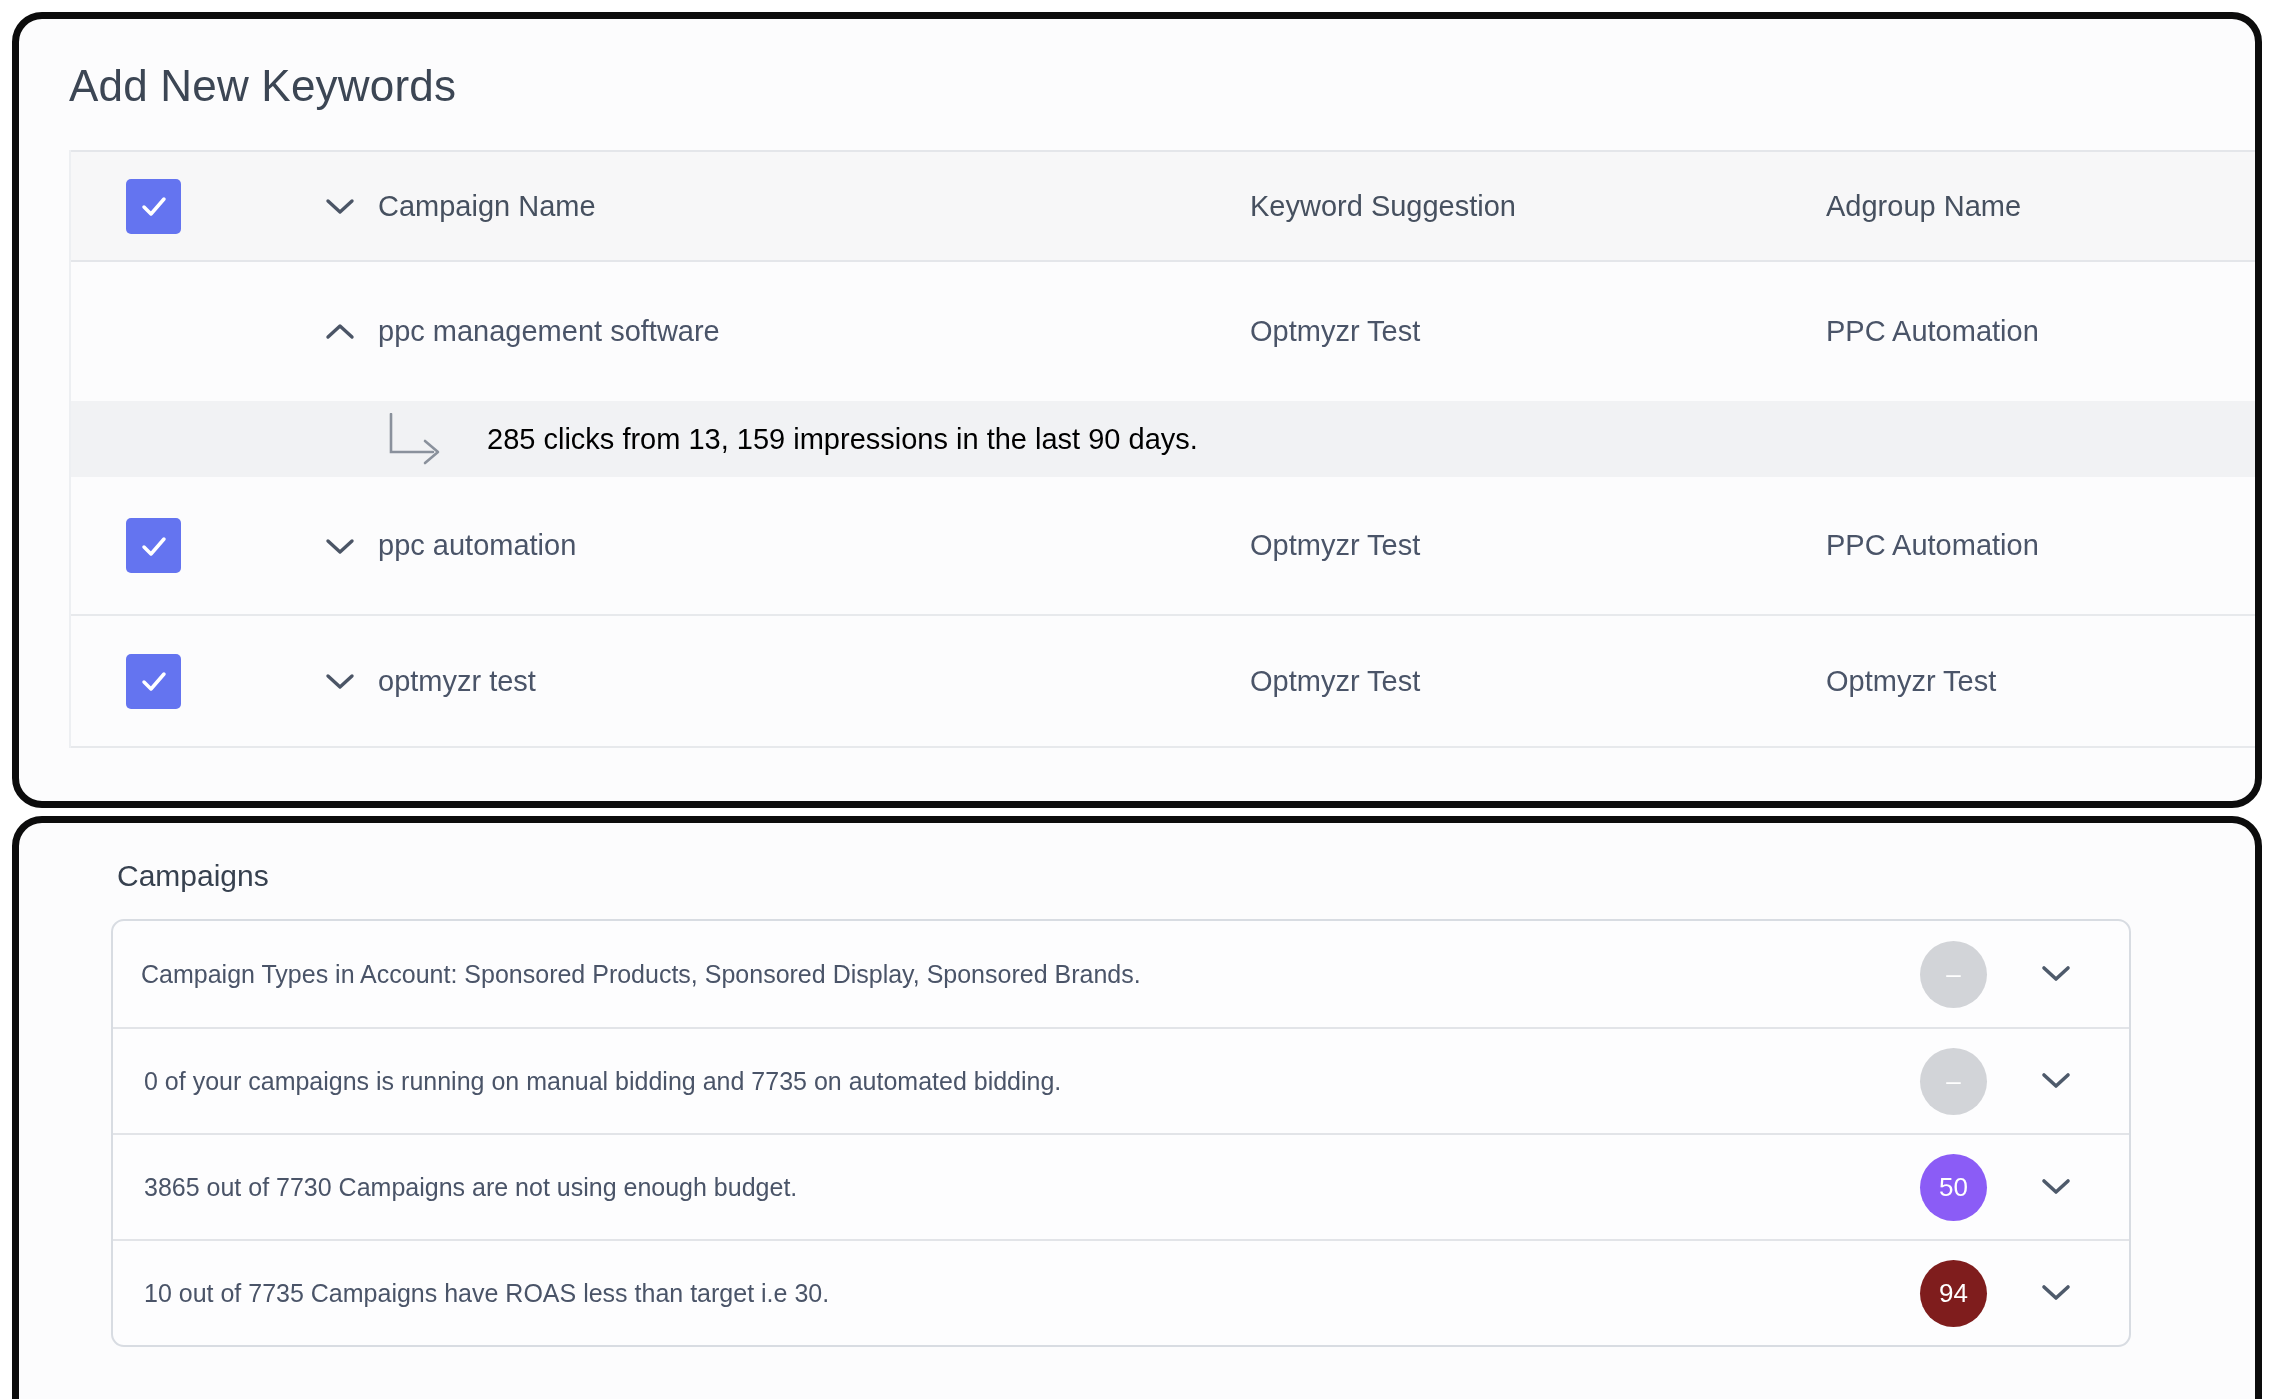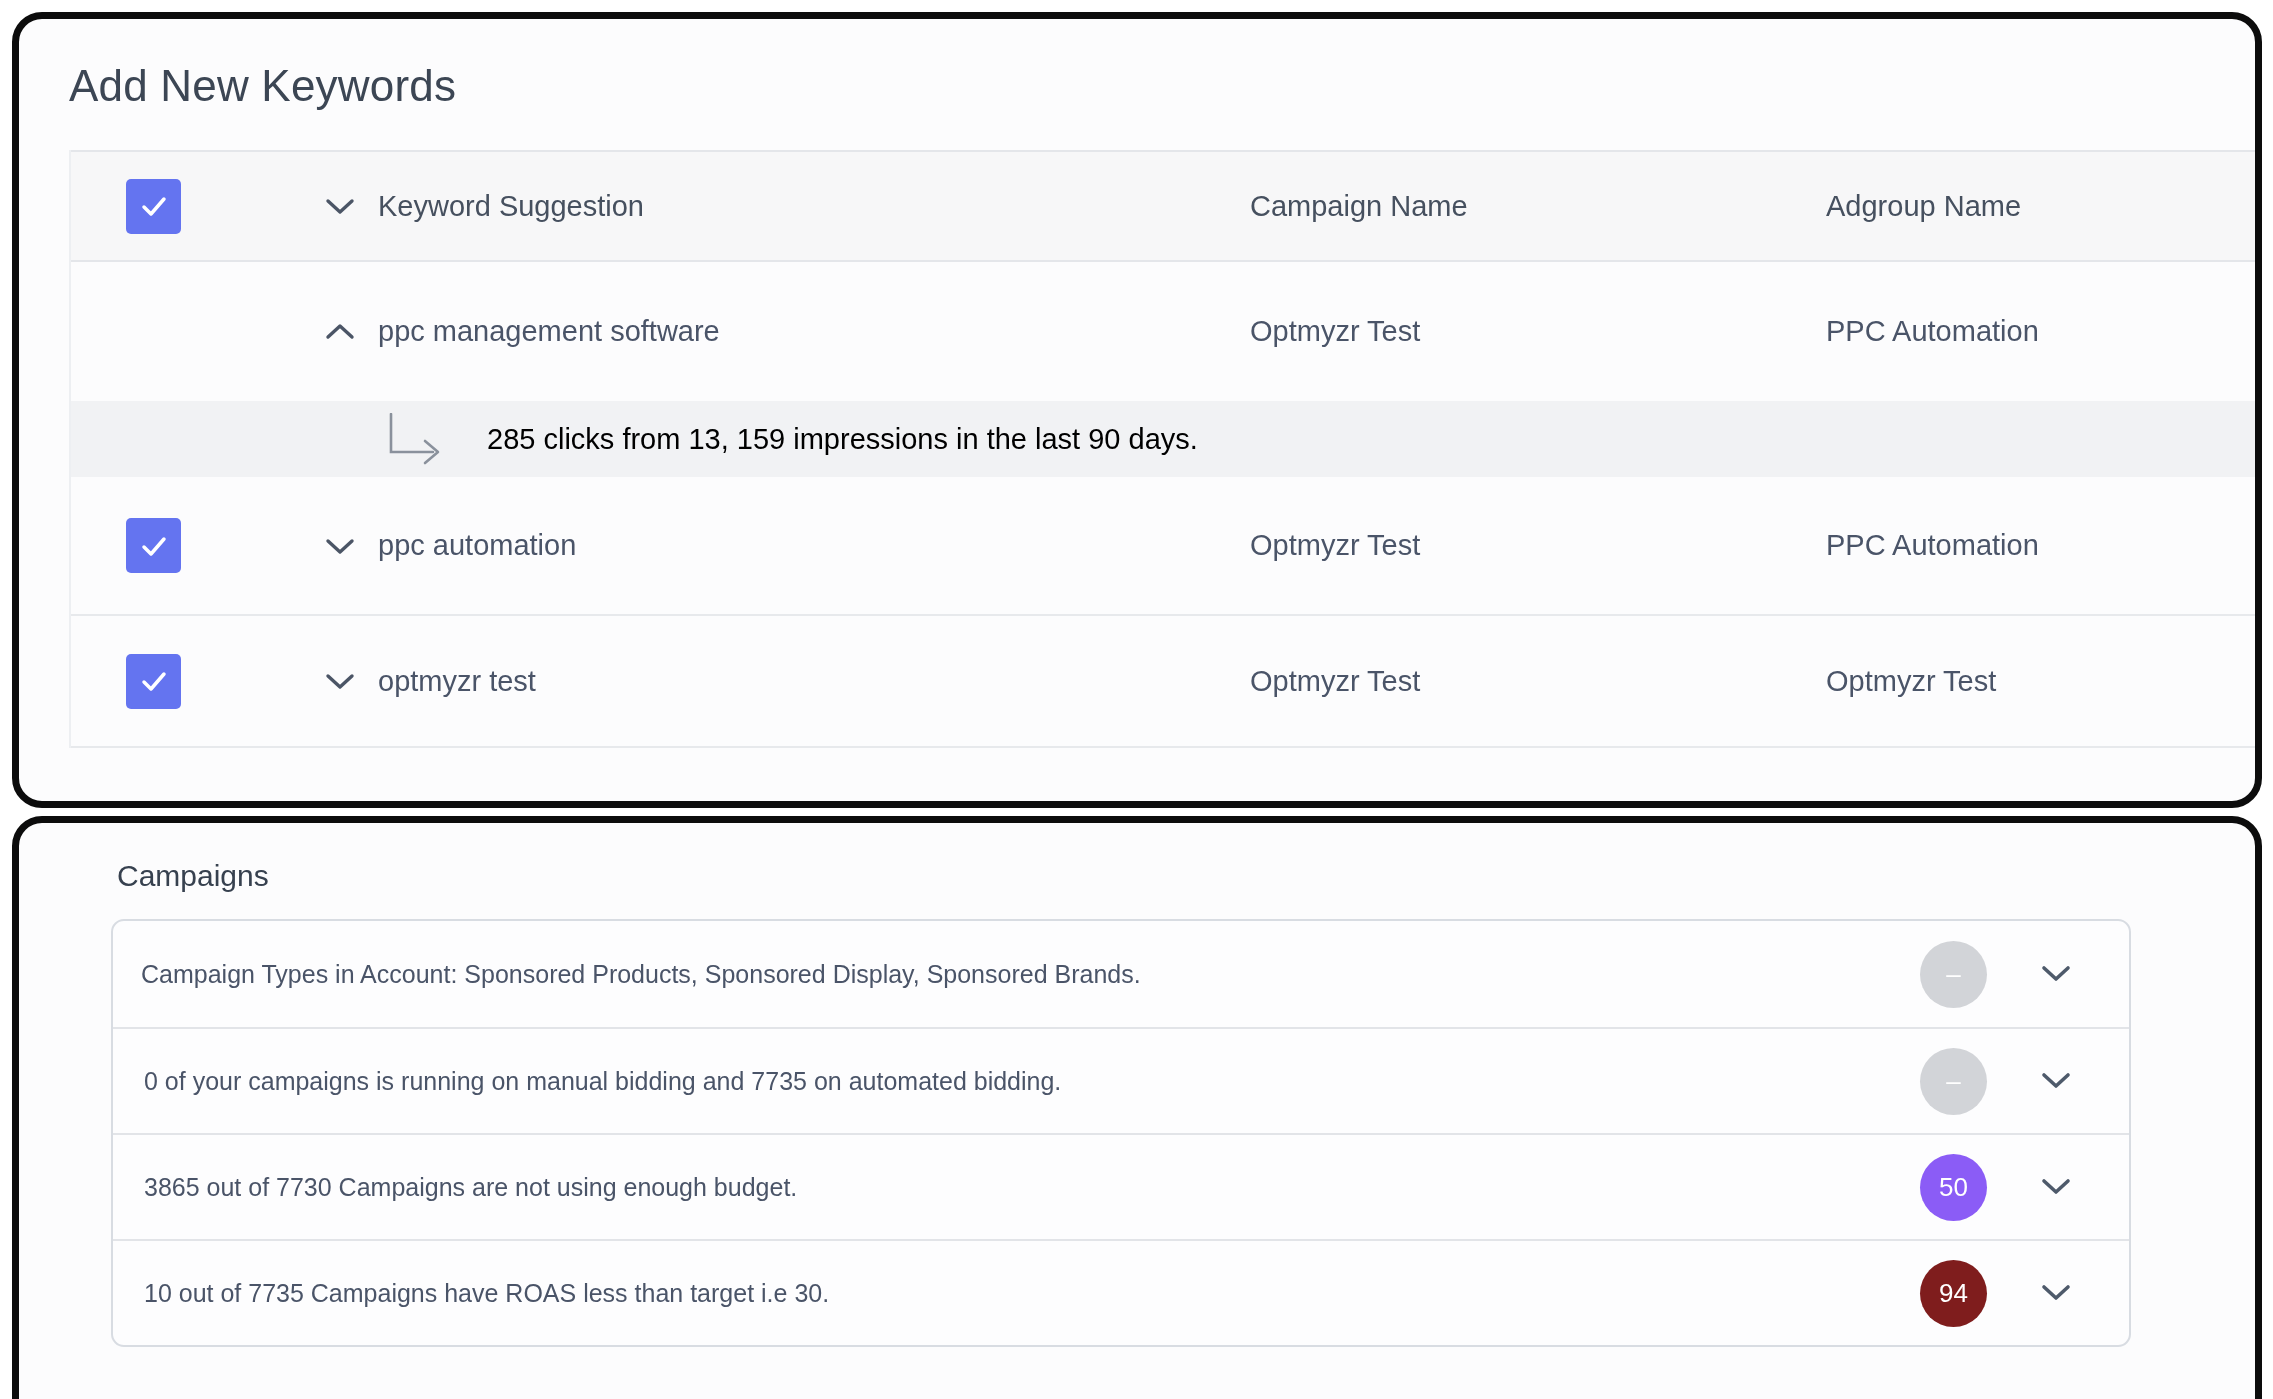--- a/index.html
+++ b/index.html
@@ -114,22 +114,22 @@
           </svg>
         </span>
       </div>
       <div class="cell-chev">
         <span class="chev" data-dir="down">
           <svg width="30" height="18" viewBox="0 0 30 18">
             <polyline points="3,4 15,15 27,4" fill="none" stroke="#4b5566" stroke-width="3.4" stroke-linecap="round" stroke-linejoin="round"></polyline>
           </svg>
         </span>
       </div>
+      <div>Campaign Name</div>
       <div>Keyword Suggestion</div>
-      <div>Campaign Name</div>
       <div>Adgroup Name</div>
     </div>
 
     <div class="kw-row r1">
       <div class="cell-check">
         <span class="checkbox" style="visibility: hidden;">
           <svg width="34" height="34" viewBox="0 0 34 34">
             <polyline points="7,18 14,25 27,10" fill="none" stroke="#ffffff" stroke-width="3.5" stroke-linecap="round" stroke-linejoin="round"></polyline>
           </svg>
         </span>

